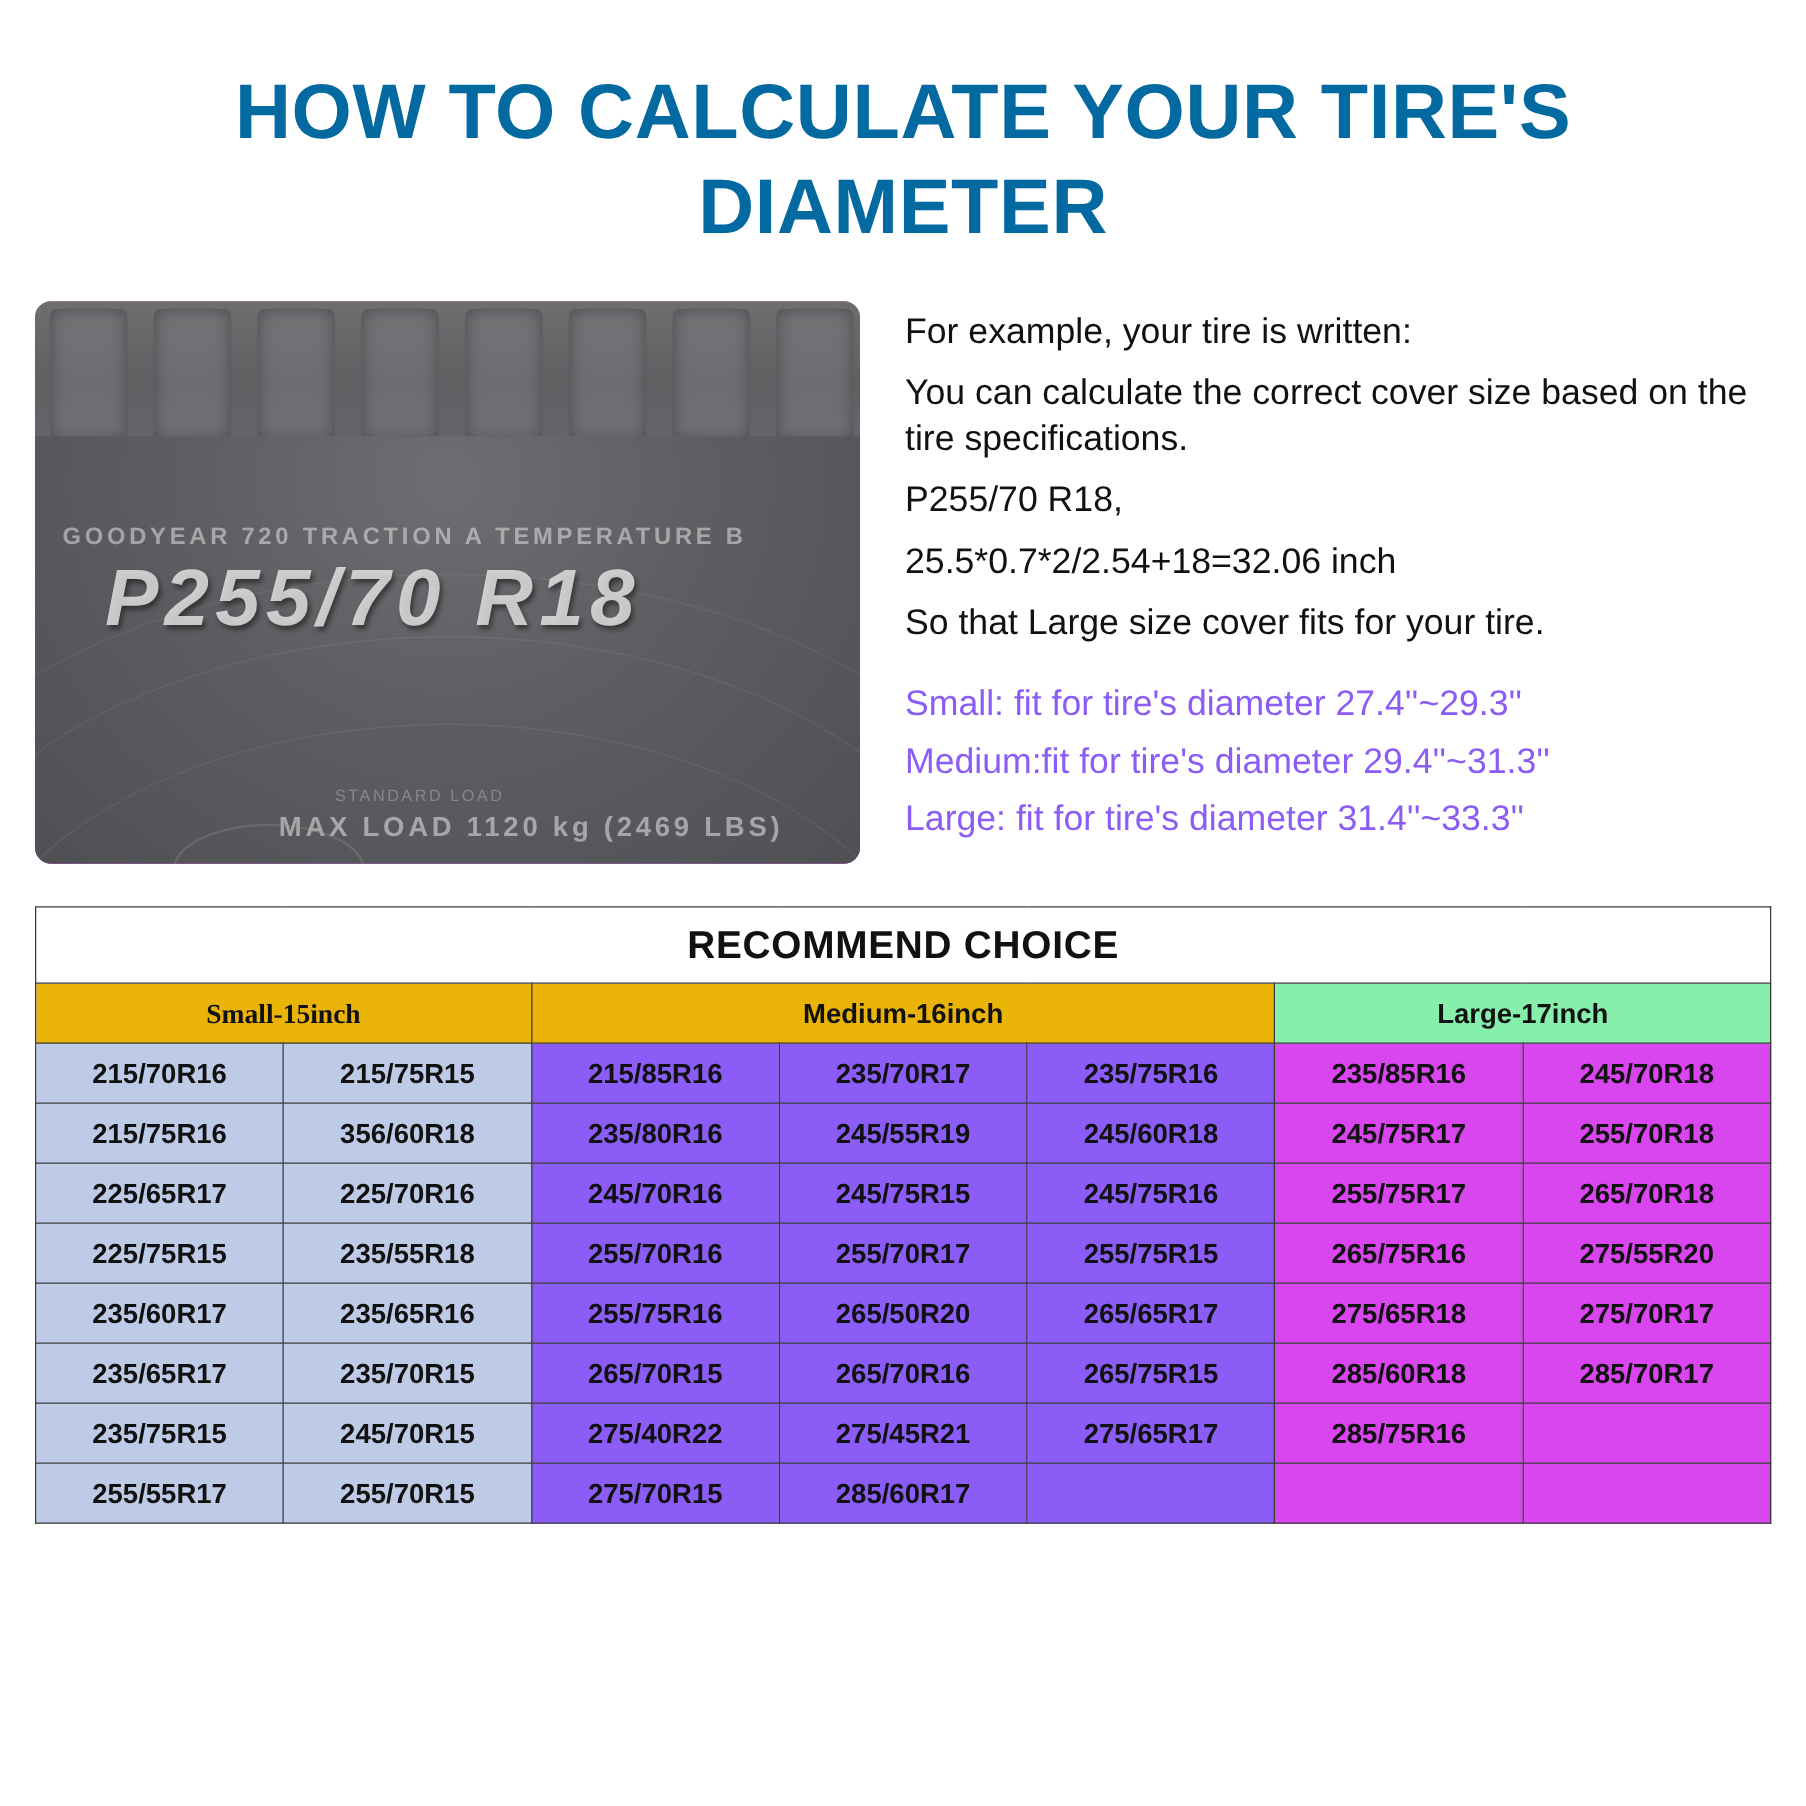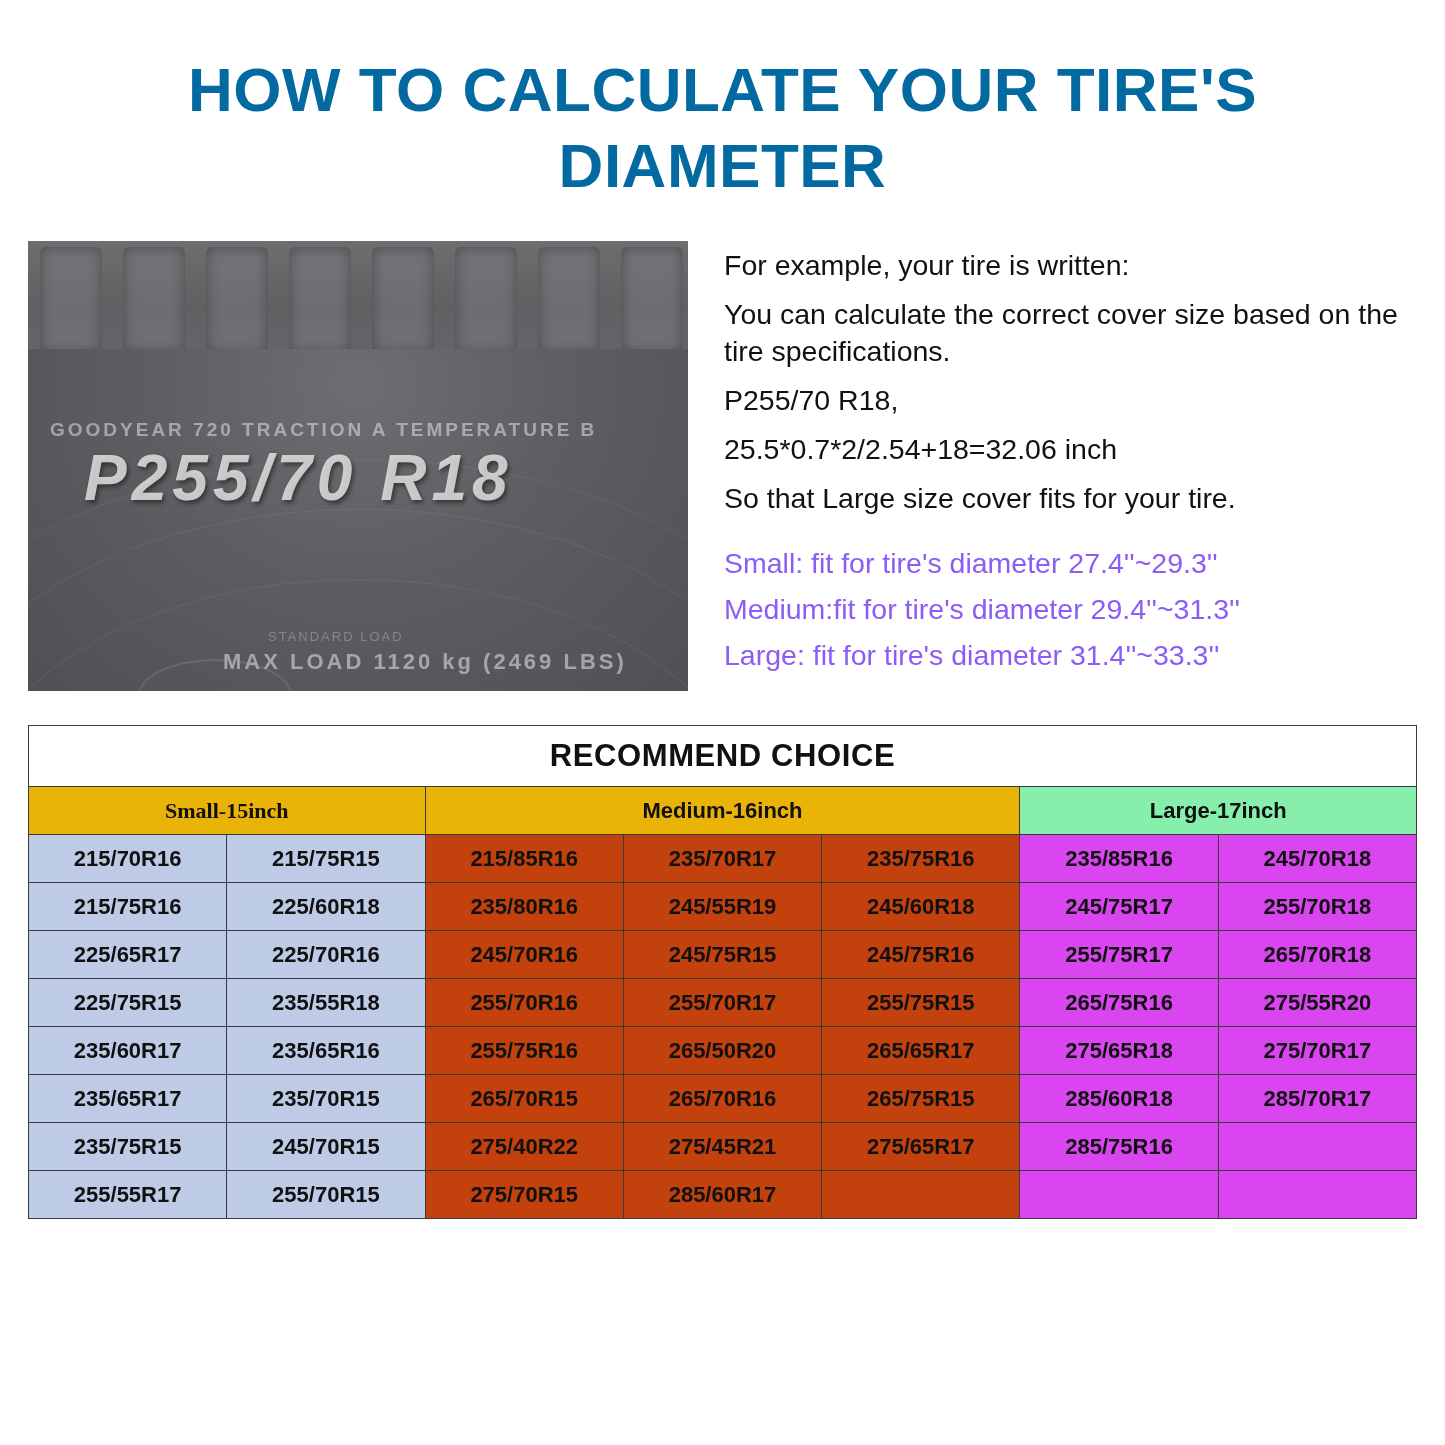--- a/index.html
+++ b/index.html
@@ -43,20 +43,21 @@
   }
 
   
   .photo {
     width: 660px;
     height: 450px;
     position: relative;
     overflow: hidden;
     flex: 0 0 auto;
     background: #a21caf;
+    border-radius: 13px;
   }
   .photo .sky {
     position: absolute;
     left: 0; top: 0;
     width: 100%; height: 42px;
     background: #f0bc3e;
   }
   .photo .tread {
     position: absolute;
     left: 0; top: 0;
@@ -184,21 +185,21 @@
   table.choice th.banner {
     font-size: 31px;
     letter-spacing: 0.6px;
     height: 60px;
     background: #ffffff;
   }
   th.hdr-small { background: #eab308; font-size: 26px; height: 56px; font-family: Liberation Serif, serif; }
   th.hdr-medium { background: #eab308; font-size: 26px; height: 56px; }
   th.hdr-large { background: #86efac; font-size: 26px; height: 56px; }
   td.c-small { background: #bdcbe6; }
-  td.c-medium { background: #c2410c; }
+  td.c-medium { background: #8b5cf6; }
   td.c-large { background: #d946ef; }
 </style>
 </head>
 <body>
 
 <div class="page">
 
   <div class="title">HOW TO CALCULATE YOUR TIRE'S DIAMETER</div>
 
   <div class="middle">
@@ -260,21 +261,21 @@
             <td class="c-small">215/70R16</td>
             <td class="c-small">215/75R15</td>
             <td class="c-medium">215/85R16</td>
             <td class="c-medium">235/70R17</td>
             <td class="c-medium">235/75R16</td>
             <td class="c-large">235/85R16</td>
             <td class="c-large">245/70R18</td>
           </tr>
           <tr>
             <td class="c-small">215/75R16</td>
-            <td class="c-small">225/60R18</td>
+            <td class="c-small">356/60R18</td>
             <td class="c-medium">235/80R16</td>
             <td class="c-medium">245/55R19</td>
             <td class="c-medium">245/60R18</td>
             <td class="c-large">245/75R17</td>
             <td class="c-large">255/70R18</td>
           </tr>
           <tr>
             <td class="c-small">225/65R17</td>
             <td class="c-small">225/70R16</td>
             <td class="c-medium">245/70R16</td>

